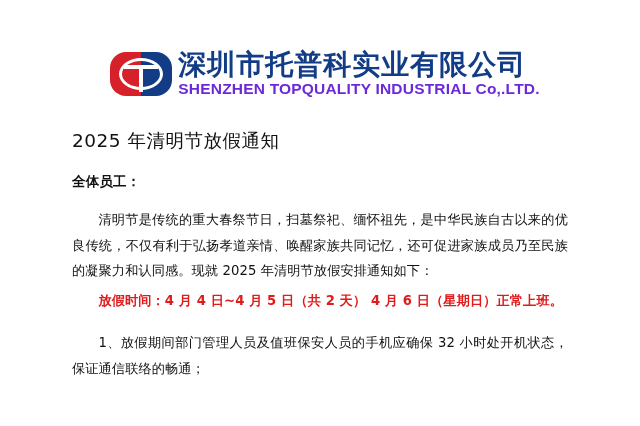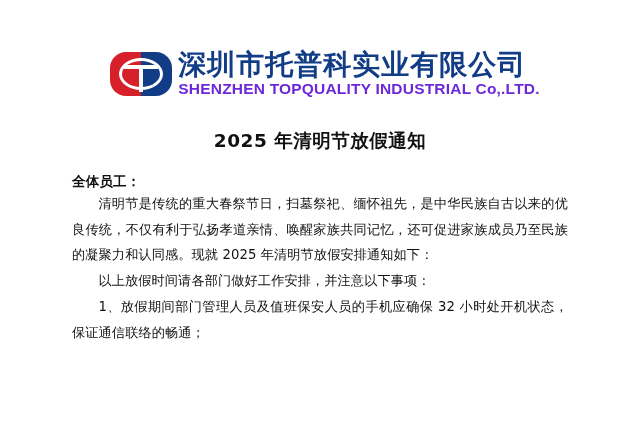--- a/index.html
+++ b/index.html
@@ -103,44 +103,43 @@
     line-height: 1.2;
     white-space: nowrap;
   }
 
   
   .doc {
     padding: 0 72px 0 72px;
     box-sizing: border-box;
   }
   .doc-title {
-    text-align: center;
     font-family: "DejaVu Sans", "Liberation Sans", sans-serif;
     font-size: 18.5px;
-    font-weight: bold;
+    font-weight: normal;
     color: #111111;
     margin-top: 26px;
     letter-spacing: 0.5px;
   }
   .salutation {
     font-family: Liberation Mono, monospace;
     font-size: 13.5px;
     font-weight: bold;
     color: #111111;
     margin-top: 20px;
     letter-spacing: 0.2px;
   }
   .para {
     font-family: "DejaVu Sans", "Liberation Sans", sans-serif;
     font-size: 13.2px;
     color: #111111;
     line-height: 1.95;
     text-align: justify;
     text-indent: 2em;
-    margin-top: 0;
+    margin-top: 16px;
     letter-spacing: 0.1px;
   }
   .para-red {
     color: #e01b1b;
     font-weight: bold;
   }
   .para-tight {
     margin-top: 4px;
   }
 </style>
@@ -163,19 +162,19 @@
     </div>
   </div>
 
   <div class="doc">
     <div class="doc-title">2025 年清明节放假通知</div>
 
     <div class="salutation">全体员工：</div>
 
     <div class="para">清明节是传统的重大春祭节日，扫墓祭祀、缅怀祖先，是中华民族自古以来的优良传统，不仅有利于弘扬孝道亲情、唤醒家族共同记忆，还可促进家族成员乃至民族的凝聚力和认同感。现就 2025 年清明节放假安排通知如下：</div>
 
+    <div class="para para-red para-tight">放假时间：4 月 4 日~4 月 5 日（共 2 天）  4 月 6 日（星期日）正常上班。</div>
 
-    <div class="para">以上放假时间请各部门做好工作安排，并注意以下事项：</div>
 
     <div class="para">1、放假期间部门管理人员及值班保安人员的手机应确保 32 小时处开机状态，保证通信联络的畅通；</div>
   </div>
 
 </div>
 
 </body></html>

